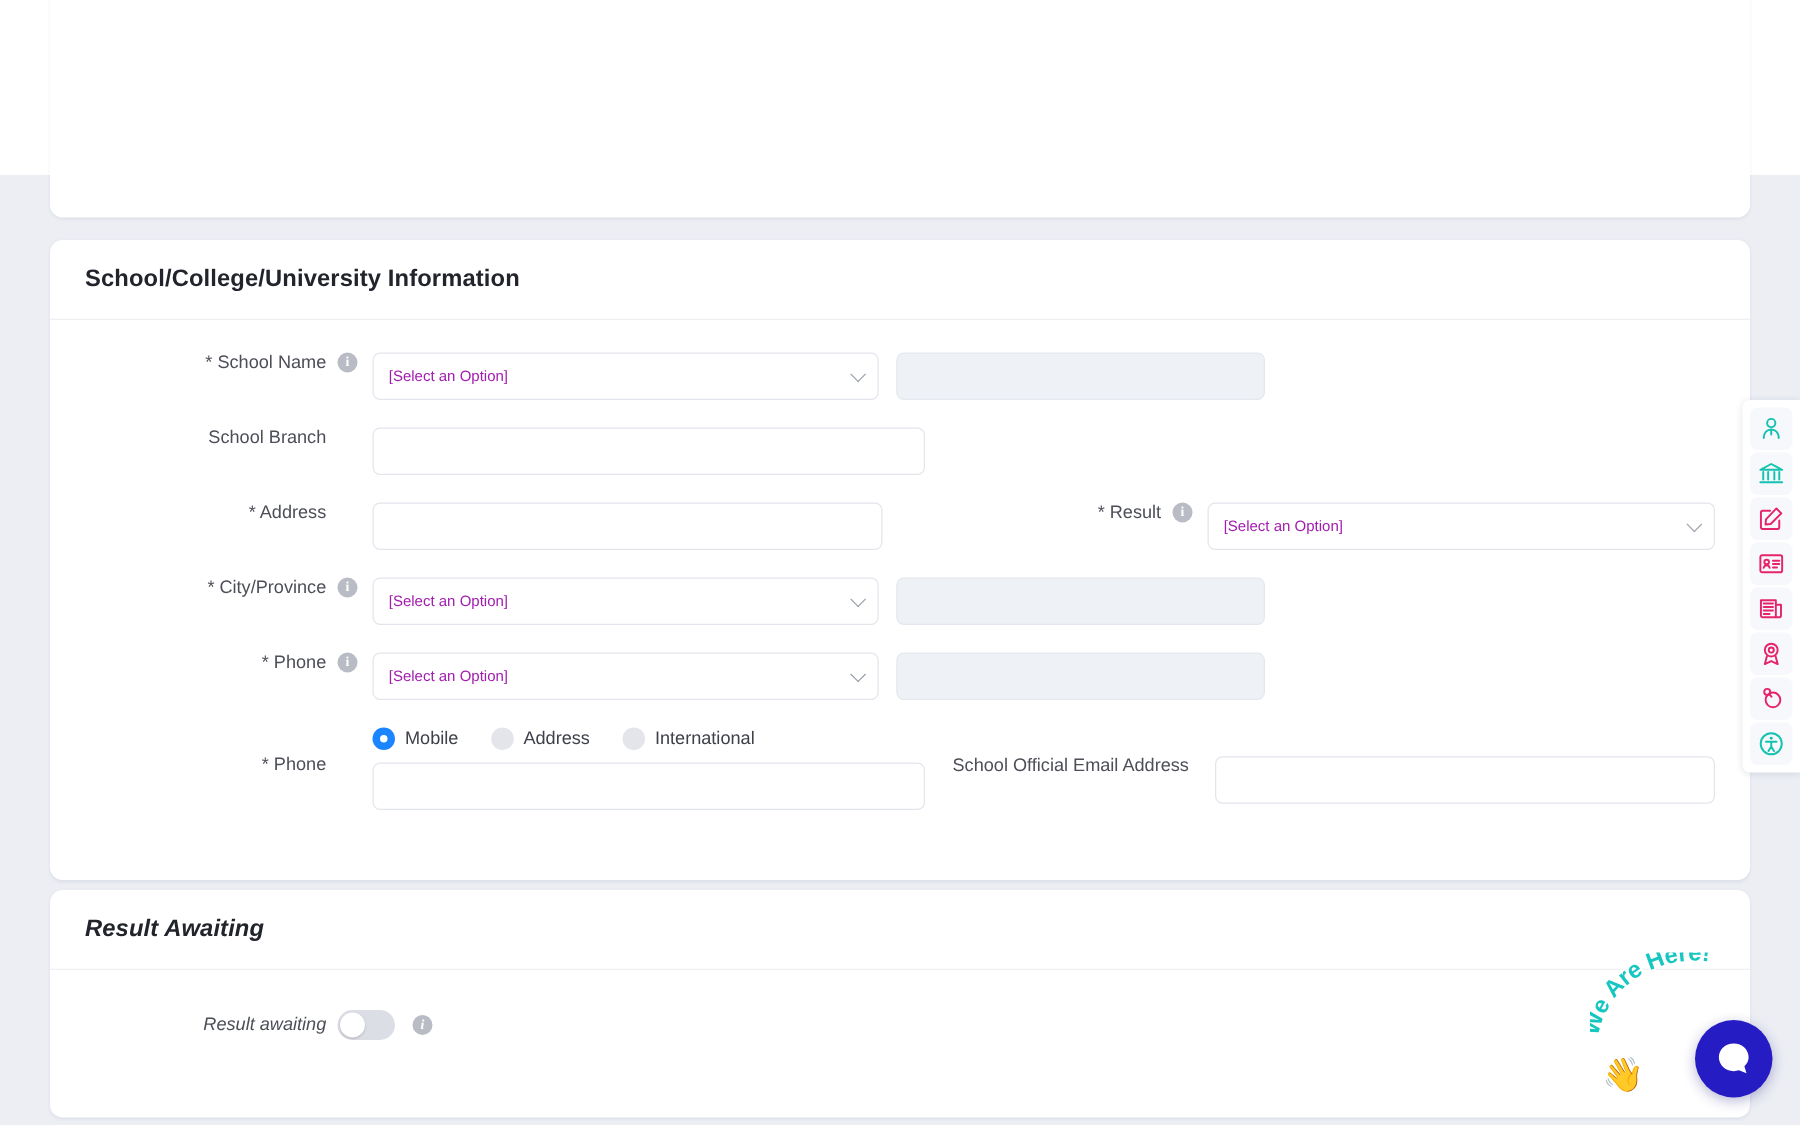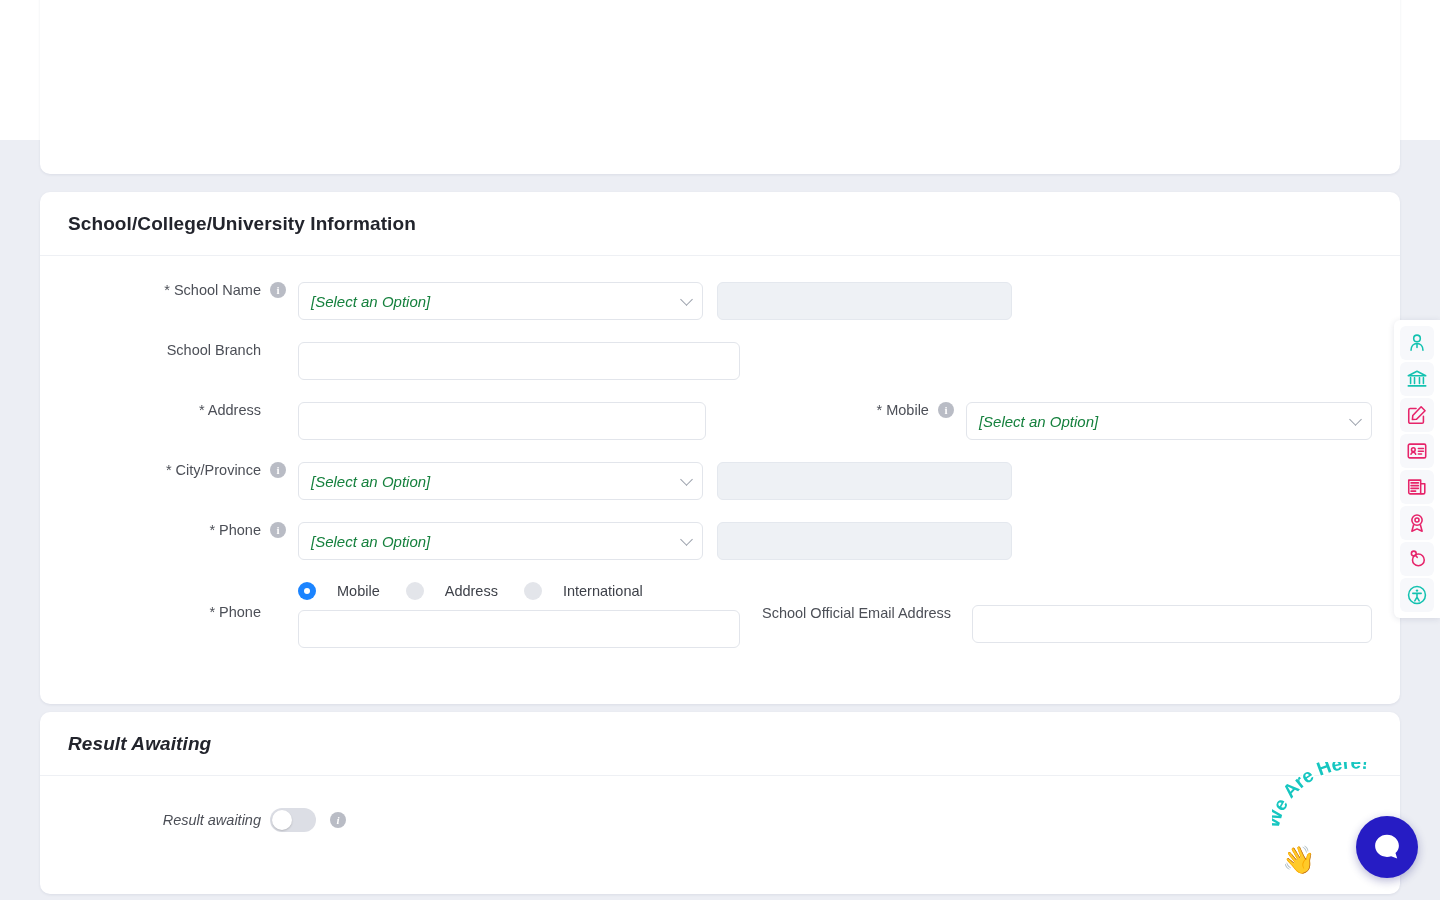--- a/index.html
+++ b/index.html
@@ -88,36 +88,36 @@
     padding: 0 12px; outline: none;
     font-family: "Liberation Sans", sans-serif;
   }
   .inp::placeholder { color: #8b8f99; }
   .inp.disabled { background: #eef1f5; border-color: #e4e8ee; }
   .sel {
     height: 38px; border: 1px solid #e2e5eb; border-radius: 6px;
     background: #ffffff; display: flex; align-items: center;
     padding: 0 12px; cursor: pointer; position: relative;
   }
-  .sel-text { font-size: 15px; color: #15803d; font-style: italic; }
+  .sel-text { font-size: 12px; color: #a21caf; }
   .chev {
     position: absolute; right: 11px; top: 50%;
     width: 9px; height: 9px; margin-top: -6px;
     border-right: 1.6px solid #9aa0ab; border-bottom: 1.6px solid #9aa0ab;
     transform: rotate(45deg);
   }
 
   .w-405 { width: 405px; }
   .w-442 { width: 442px; }
   .w-295 { width: 295px; }
   .w-440 { width: 440px; }
 
   
   .radios { display: flex; align-items: center; gap: 8px; margin-bottom: 10px; }
-  .radio-item { display: flex; align-items: center; gap: 21px; margin-right: 18px; cursor: pointer; }
+  .radio-item { display: flex; align-items: center; gap: 8px; margin-right: 18px; cursor: pointer; }
   .radio {
     width: 18px; height: 18px; border-radius: 50%;
     background: #e3e5ea; flex: none;
     display: flex; align-items: center; justify-content: center;
   }
   .radio.on { background: #1b84ff; }
   .radio.on::after {
     content: ""; width: 6px; height: 6px; border-radius: 50%; background: #fff;
   }
   .radio-label { font-size: 14.5px; color: #3e4149; }
@@ -258,21 +258,21 @@
       </div>
 
       <div class="row">
         <div class="field">
           <span class="label lbl-w-230">* Address</span>
           <span style="width:16px;margin-right:12px;display:inline-block;"></span>
         </div>
         <input class="inp w-442" type="text" placeholder="" style="">
 
         <div class="field" style="margin-left:120px;">
-          <span class="label lbl-w-c">* Mobile</span>
+          <span class="label lbl-w-c">* Result</span>
           <span class="info">i</span>
         </div>
         <div class="sel w-440">
           <span class="sel-text">[Select an Option]</span>
           <span class="chev"></span>
         </div>
       </div>
 
       <div class="row">
         <div class="field">

